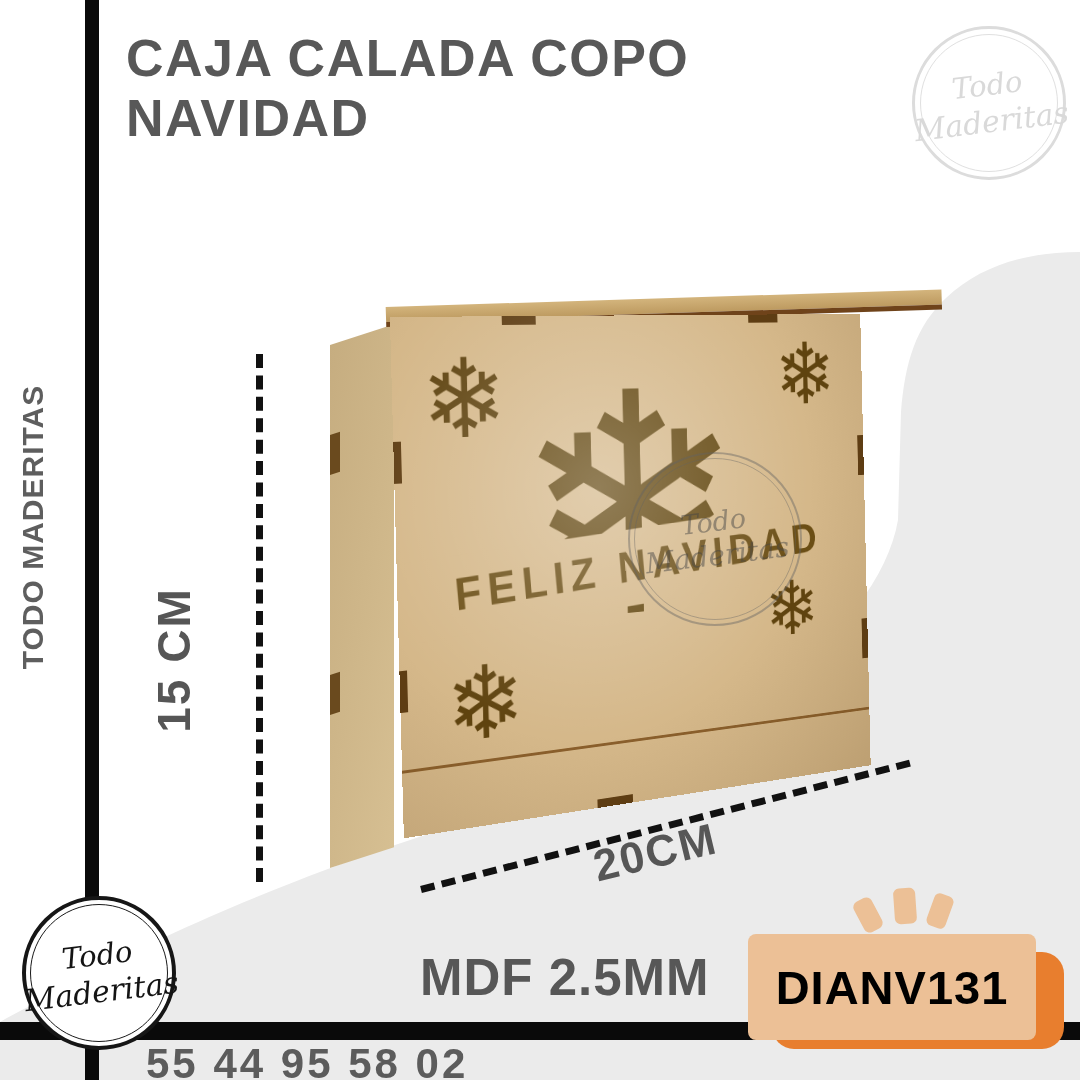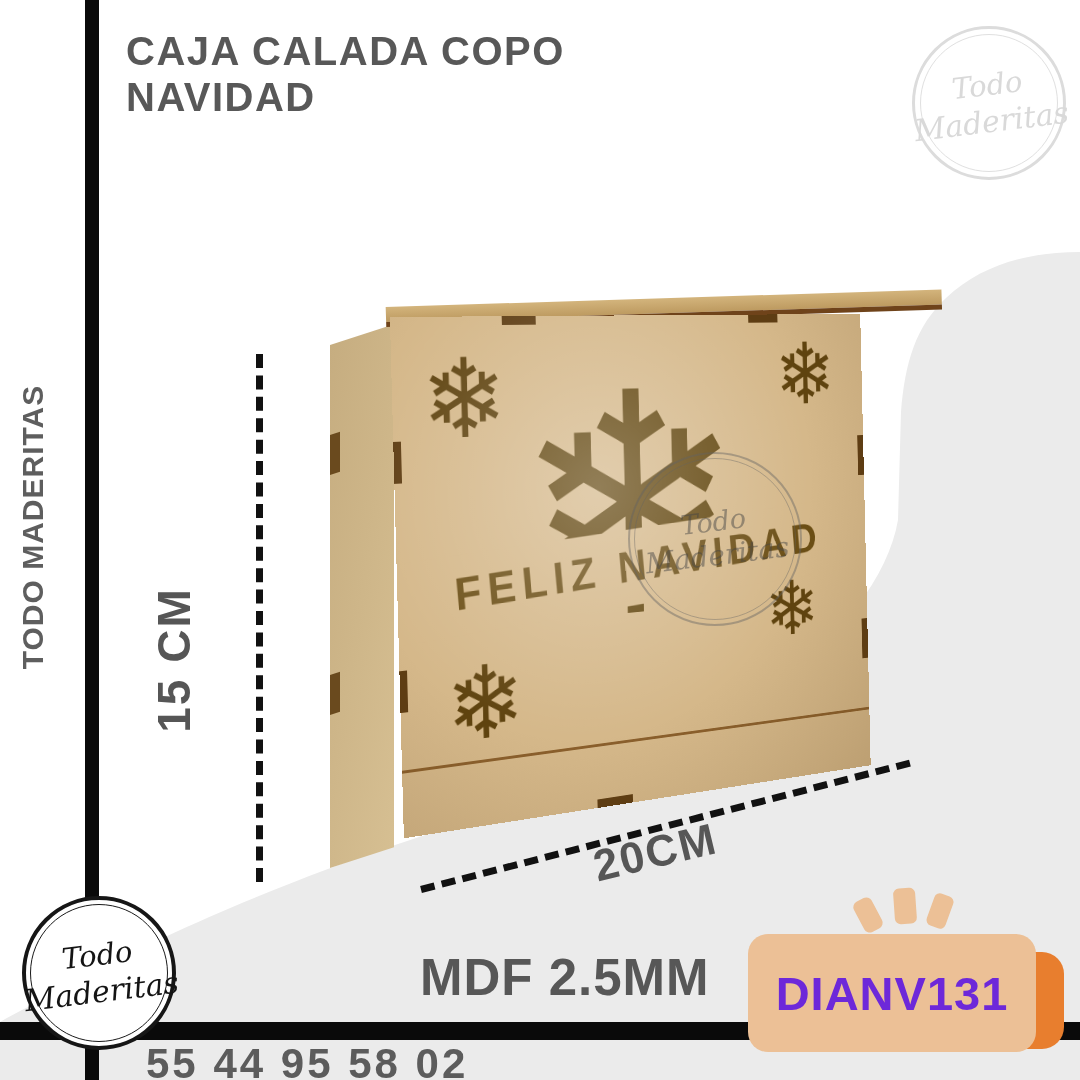--- a/index.html
+++ b/index.html
@@ -13,21 +13,21 @@
   
   .blob{left:0;top:0;width:1080px;height:1080px;z-index:1;}
 
   
   .vline{left:85px;top:0;width:14px;height:1080px;background:#0a0a0a;z-index:2;}
   .hline{left:0;top:1022px;width:1080px;height:18px;background:#0a0a0a;z-index:4;}
 
   
   .title{
     left:126px;top:28px;width:640px;z-index:3;
-    font-size:40px;font-weight:bold;letter-spacing:1.5px;line-height:1.16;
+    font-size:52px;font-weight:bold;letter-spacing:1.5px;line-height:1.16;
     color:#585858;
   }
 
   
   .logo{
     border-radius:50%;display:flex;flex-direction:column;align-items:center;
     justify-content:center;text-align:center;
   }
   .logo .script{transform:rotate(-7deg);line-height:1;}
   .logo .l1{font:italic 29px "DejaVu Serif", serif;display:block;}
@@ -72,23 +72,23 @@
     font-size:44px;font-weight:bold;color:#565656;letter-spacing:2px;
   }
 
   
   .material{left:420px;top:948px;z-index:3;font-size:51px;font-weight:bold;color:#575757;letter-spacing:1px;}
   .phone{left:146px;top:1040px;z-index:5;font-size:42px;font-weight:bold;color:#5c5c5c;letter-spacing:3px;}
 
   
   .badge-shadow{left:772px;top:952px;width:292px;height:97px;background:#e87e2e;border-radius:22px;z-index:5;}
   .badge{
-    left:748px;top:934px;width:288px;height:118px;background:#ecc096;border-radius:20px;z-index:5;
+    left:748px;top:934px;width:288px;height:106px;background:#ecc096;border-radius:8px;z-index:5;
     display:flex;align-items:center;justify-content:center;
-    font-size:47px;font-weight:bold;color:#6d28d9;letter-spacing:1px;
+    font-size:47px;font-weight:bold;color:#000000;letter-spacing:1px;
   }
   .ray{background:#ecc096;border-radius:6px;z-index:5;}
   .ray1{left:858px;top:898px;width:20px;height:34px;transform:rotate(-28deg);}
   .ray2{left:894px;top:888px;width:22px;height:36px;transform:rotate(-4deg);}
   .ray3{left:930px;top:894px;width:20px;height:34px;transform:rotate(20deg);}
 
   
   .box{left:328px;top:295px;width:660px;height:590px;z-index:3;}
   .box-side{
     left:2px;top:50px;width:64px;height:523px;

